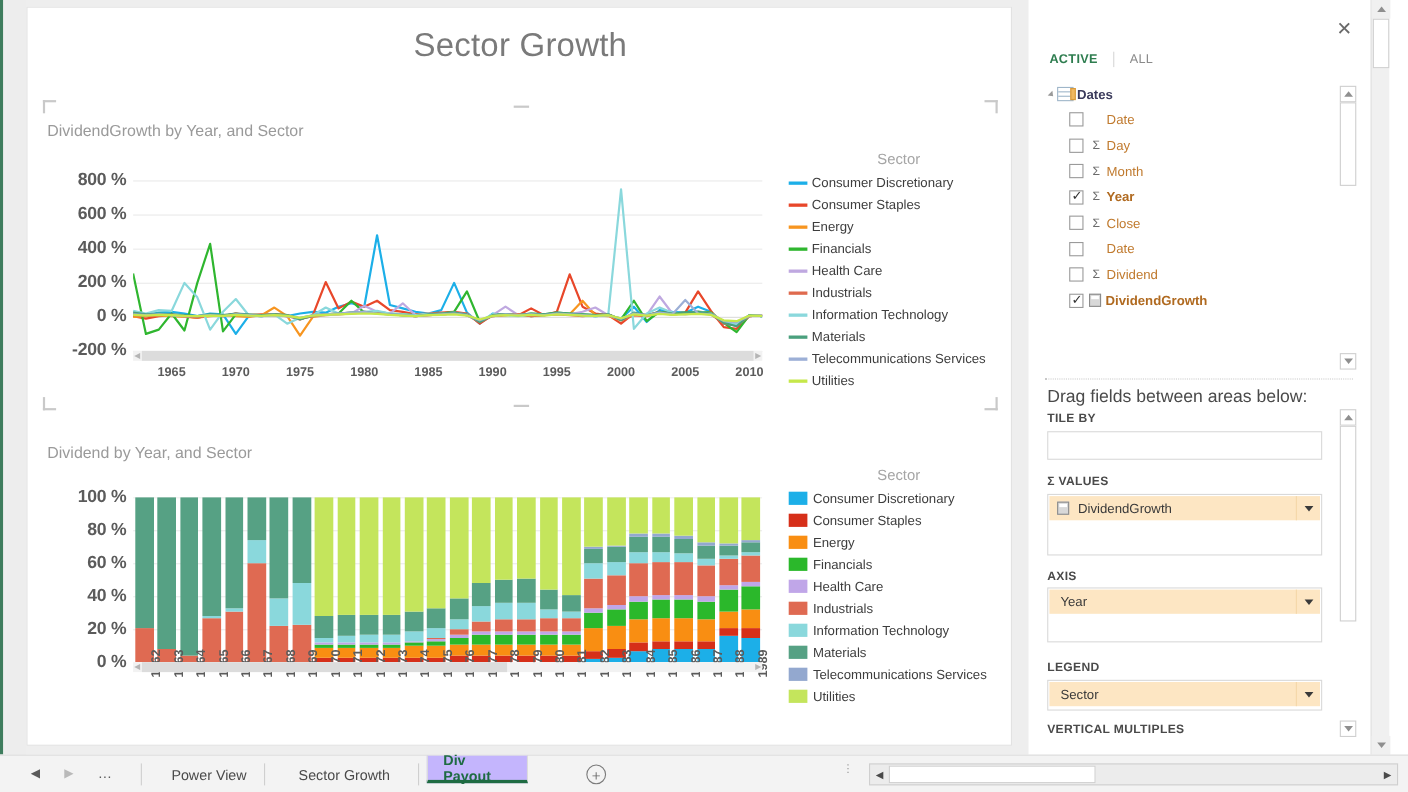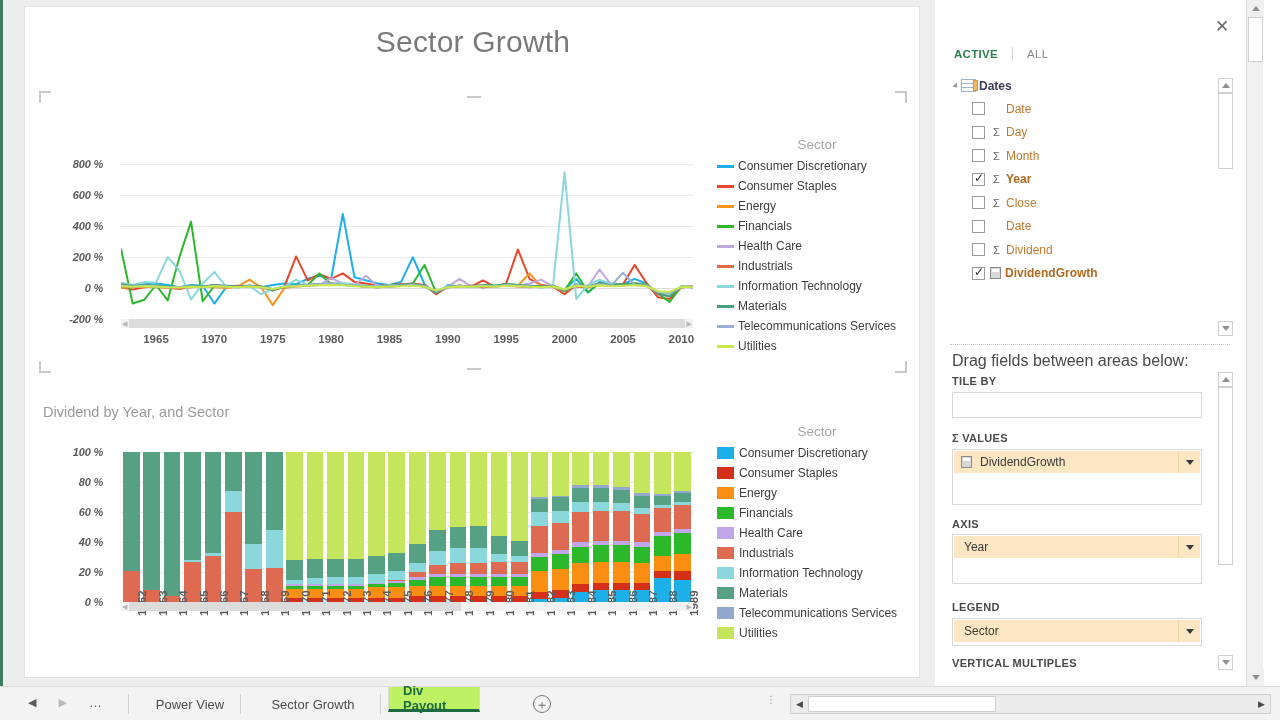--- a/index.html
+++ b/index.html
@@ -31,22 +31,22 @@
   .h-tr { border-left:none; border-bottom:none; }
   .h-bl { border-right:none; border-top:none; }
   .h-br { border-left:none; border-top:none; }
   .h-top-mid { position:absolute; width:14px; height:2px; background:#c9c9c9; }
 
   
   .viz { position:absolute; }
   .viz-title { font-size:14.5px; color:#9a9a9a; font-weight:400; }
 
   .plot { position:absolute; }
-  .ytick { position:absolute; right:12px; transform:translateY(-50%); font-size:11px;
-           color:#5b5b5b; font-weight:bold; white-space:nowrap; letter-spacing:-.2px;font-style:italic;}
+  .ytick { position:absolute; right:0; transform:translateY(-50%); font-size:16px;
+           color:#5b5b5b; font-weight:bold; white-space:nowrap; letter-spacing:-.2px;}
   .gridline { position:absolute; height:1px; background:#eaeaea; }
   .xtick { position:absolute; transform:translateX(-50%); font-size:11.5px;
            color:#5b5b5b; font-weight:bold; white-space:nowrap; }
   .xtick-v { position:absolute; font-size:11.5px; color:#5b5b5b; font-weight:bold;
              white-space:nowrap; transform-origin:left top; transform:rotate(-90deg); }
 
   .hscroll { position:absolute; height:9px; background:#f2f2f2; }
   .hscroll .thumb { position:absolute; top:0; height:9px; background:#dcdcdc; }
   .hscroll .arrow { position:absolute; top:1px; font-size:7px; color:#b5b5b5; line-height:7px; }
 
@@ -122,21 +122,21 @@
 
   
   .tabbar { position:absolute; left:0; top:686px; width:1280px; height:34px; background:#f3f3f3; border-top:1px solid #dcdcdc; }
   .nav-btns { position:absolute; left:28px; top:8px; display:flex; align-items:center; gap:22px; }
   .nav-arrow { font-size:11px; color:#5a5a5a; }
   .nav-arrow.dim { color:#b9b9b9; }
   .nav-dots { font-size:13px; color:#5a5a5a; letter-spacing:1px; }
   .tab-sep { position:absolute; top:7px; width:1px; height:20px; background:#cfcfcf; }
   .sheet-tab { position:absolute; top:0; height:34px; display:flex; align-items:center; justify-content:center;
                font-size:13px; color:#4a4a4a; padding:0 14px; }
-  .sheet-tab.active { background:#bef264; color:#1e6b42; font-weight:bold;
+  .sheet-tab.active { background:#c4b5fd; color:#1e6b42; font-weight:bold;
                       border-left:1px solid #dcdcdc; border-right:1px solid #dcdcdc;
                       border-bottom:3px solid #1e6b42; height:25px; }
   .add-sheet { position:absolute; top:8px; width:18px; height:18px; border:1px solid #7a7a7a; border-radius:50%;
                display:flex; align-items:center; justify-content:center; font-size:13px; color:#6a6a6a; line-height:1; }
   .vdots { position:absolute; font-size:10px; color:#9a9a9a; line-height:4px; }
   .hsb-bottom { position:absolute; top:7px; height:20px; border:1px solid #cfcfcf; background:#ececec; }
   .hsb-bottom .thumb { position:absolute; left:17px; top:1px; height:16px; background:#fff; border:1px solid #cfcfcf; }
   .hsb-bottom .ar { position:absolute; top:0; width:17px; height:18px; display:flex; align-items:center; justify-content:center;
                     font-size:9px; color:#4a4a4a; }
 </style>
@@ -154,20 +154,21 @@
 
       <div class="viz" style="left:8px; top:80px; width:880px; height:290px;">
 
         <div class="handle h-tl" style="left:6px; top:4px;"></div>
         <div class="handle h-tr" style="left:862px; top:4px;"></div>
         <div class="handle h-bl" style="left:6px; top:274px;"></div>
         <div class="handle h-br" style="left:862px; top:274px;"></div>
         <div class="h-top-mid" style="left:434px; top:9px;"></div>
         <div class="h-top-mid" style="left:434px; top:281px;"></div>
 
+        <div class="viz-title" style="position:absolute; left:10px; top:25px;">DividendGrowth by Year, and Sector</div>
 
         <div class="plot" id="lc-plot" style="left:88px; top:62px; width:572px; height:170px;">
             <div class="gridline" style="top: 170px; left: 0px; width: 572px;"></div>
             <div class="gridline" style="top: 139.091px; left: 0px; width: 572px; background: rgb(220, 220, 220);"></div>
             <div class="gridline" style="top: 108.182px; left: 0px; width: 572px;"></div>
             <div class="gridline" style="top: 77.2727px; left: 0px; width: 572px;"></div>
             <div class="gridline" style="top: 46.3636px; left: 0px; width: 572px;"></div>
             <div class="gridline" style="top: 15.4545px; left: 0px; width: 572px;"></div>
             <svg width="572" height="170" style="position: absolute; left: 0px; top: 0px;">
               <polyline points="0.00,136.00 11.67,137.55 23.35,135.23 35.02,134.45 46.69,136.00 58.37,138.32 70.04,136.00 81.71,136.77 93.39,154.55 105.06,138.32 116.73,137.55 128.41,136.77 140.08,138.32 151.76,136.00 163.43,134.45 175.10,135.23 186.78,129.82 198.45,126.73 210.12,129.82 221.80,64.91 233.47,128.27 245.14,131.36 256.82,134.45 268.49,136.00 280.16,132.91 291.84,108.18 303.51,135.23 315.18,145.27 326.86,136.00 338.53,137.55 350.20,136.77 361.88,138.32 373.55,137.55 385.22,136.00 396.90,136.77 408.57,137.55 420.24,138.32 431.92,137.55 443.59,140.64 455.27,129.82 466.94,143.73 478.61,132.91 490.29,134.45 501.96,135.23 513.63,129.82 525.31,134.45 536.98,145.27 548.65,146.82 560.33,137.55 572.00,138.32" fill="none" stroke="#1cafe8" stroke-width="2" stroke-linejoin="round"></polyline>

